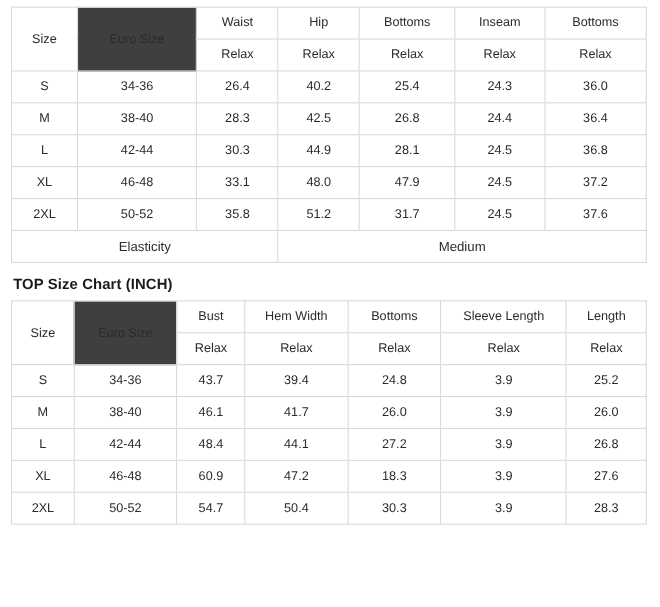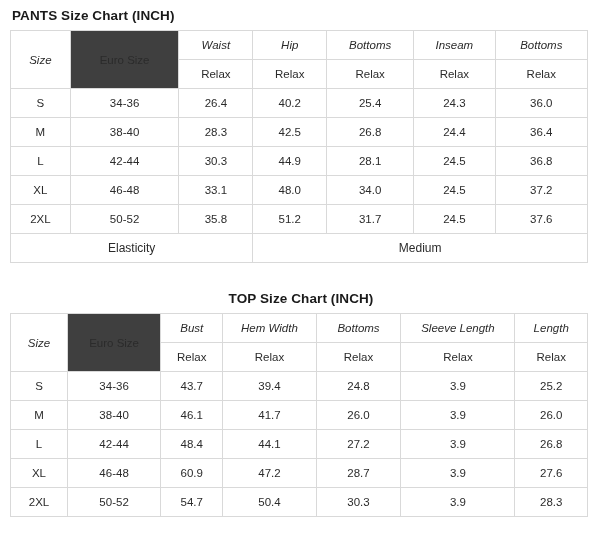--- a/index.html
+++ b/index.html
@@ -38,49 +38,46 @@
     vertical-align: middle;
     font-weight: normal;
     color: #2b2b2b;
     padding: 0;
     height: 28px;
   }
   .hdr-label {
     font-weight: bold;
     font-size: 11.5px;
     color: #1f1f1f;
-    font-style: italic;
   }
   .dark-cell {
     background: #3f3f3f;
     color: #ffffff;
     font-weight: bold;
   }
   .relax-row td {
     height: 30px;
   }
   .data-row td {
     height: 33px;
   }
   .footer-row td {
     height: 34px;
     font-size: 12px;
     margin-left: 23px;
   }
   .title-top {
-    margin-top: 28px;
-    text-align: center;
+    margin-top: 12px;
   }
 </style>
 </head>
 <body>
 
 <div class="page">
 
-  <div class="chart-title">PANTS Size Chart (INCH)</div>
 
   <table class="size-table">
     <colgroup>
       <col style="width:55px">
       <col style="width:100px">
       <col style="width:68px">
       <col style="width:68px">
       <col style="width:80px">
       <col style="width:75px">
       <col style="width:85px">
@@ -128,21 +125,21 @@
         <td>44.9</td>
         <td>28.1</td>
         <td>24.5</td>
         <td>36.8</td>
       </tr>
       <tr class="data-row">
         <td>XL</td>
         <td>46-48</td>
         <td>33.1</td>
         <td>48.0</td>
-        <td>34.0</td>
+        <td>47.9</td>
         <td>24.5</td>
         <td>37.2</td>
       </tr>
       <tr class="data-row">
         <td>2XL</td>
         <td>50-52</td>
         <td>35.8</td>
         <td>51.2</td>
         <td>31.7</td>
         <td>24.5</td>
@@ -211,21 +208,21 @@
         <td>44.1</td>
         <td>27.2</td>
         <td>3.9</td>
         <td>26.8</td>
       </tr>
       <tr class="data-row">
         <td>XL</td>
         <td>46-48</td>
         <td>60.9</td>
         <td>47.2</td>
-        <td>28.7</td>
+        <td>18.3</td>
         <td>3.9</td>
         <td>27.6</td>
       </tr>
       <tr class="data-row">
         <td>2XL</td>
         <td>50-52</td>
         <td>54.7</td>
         <td>50.4</td>
         <td>30.3</td>
         <td>3.9</td>

